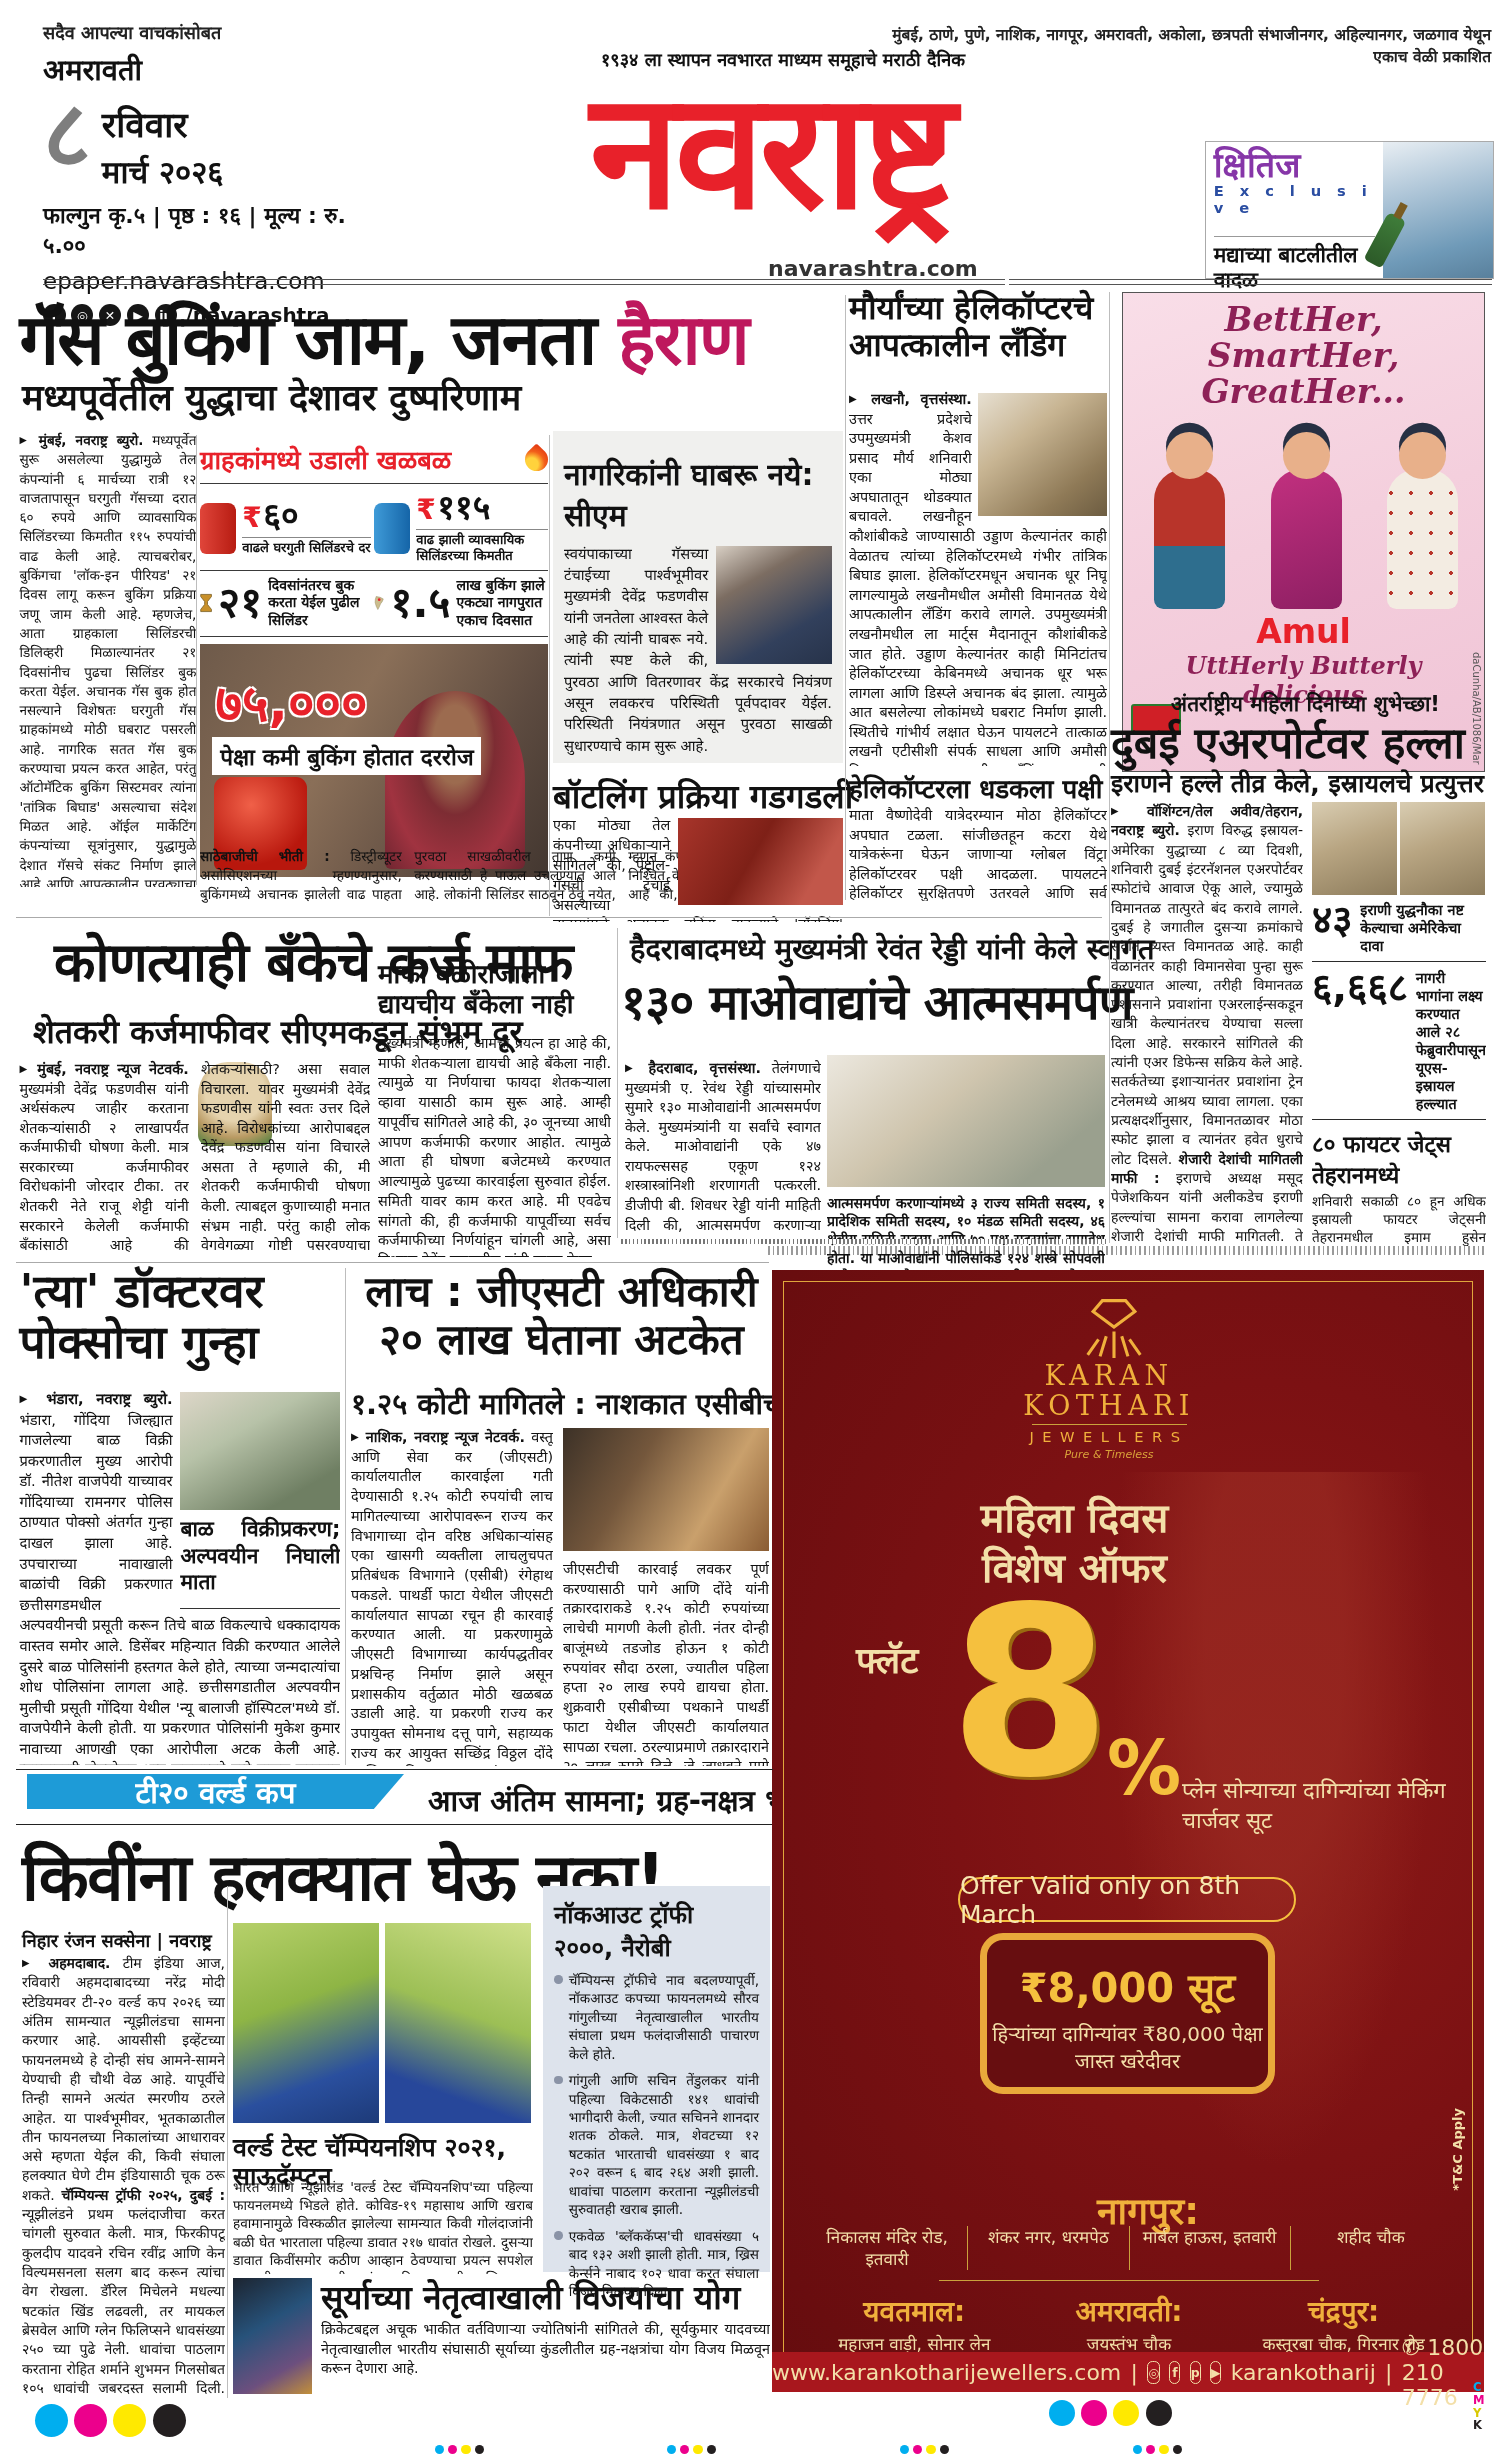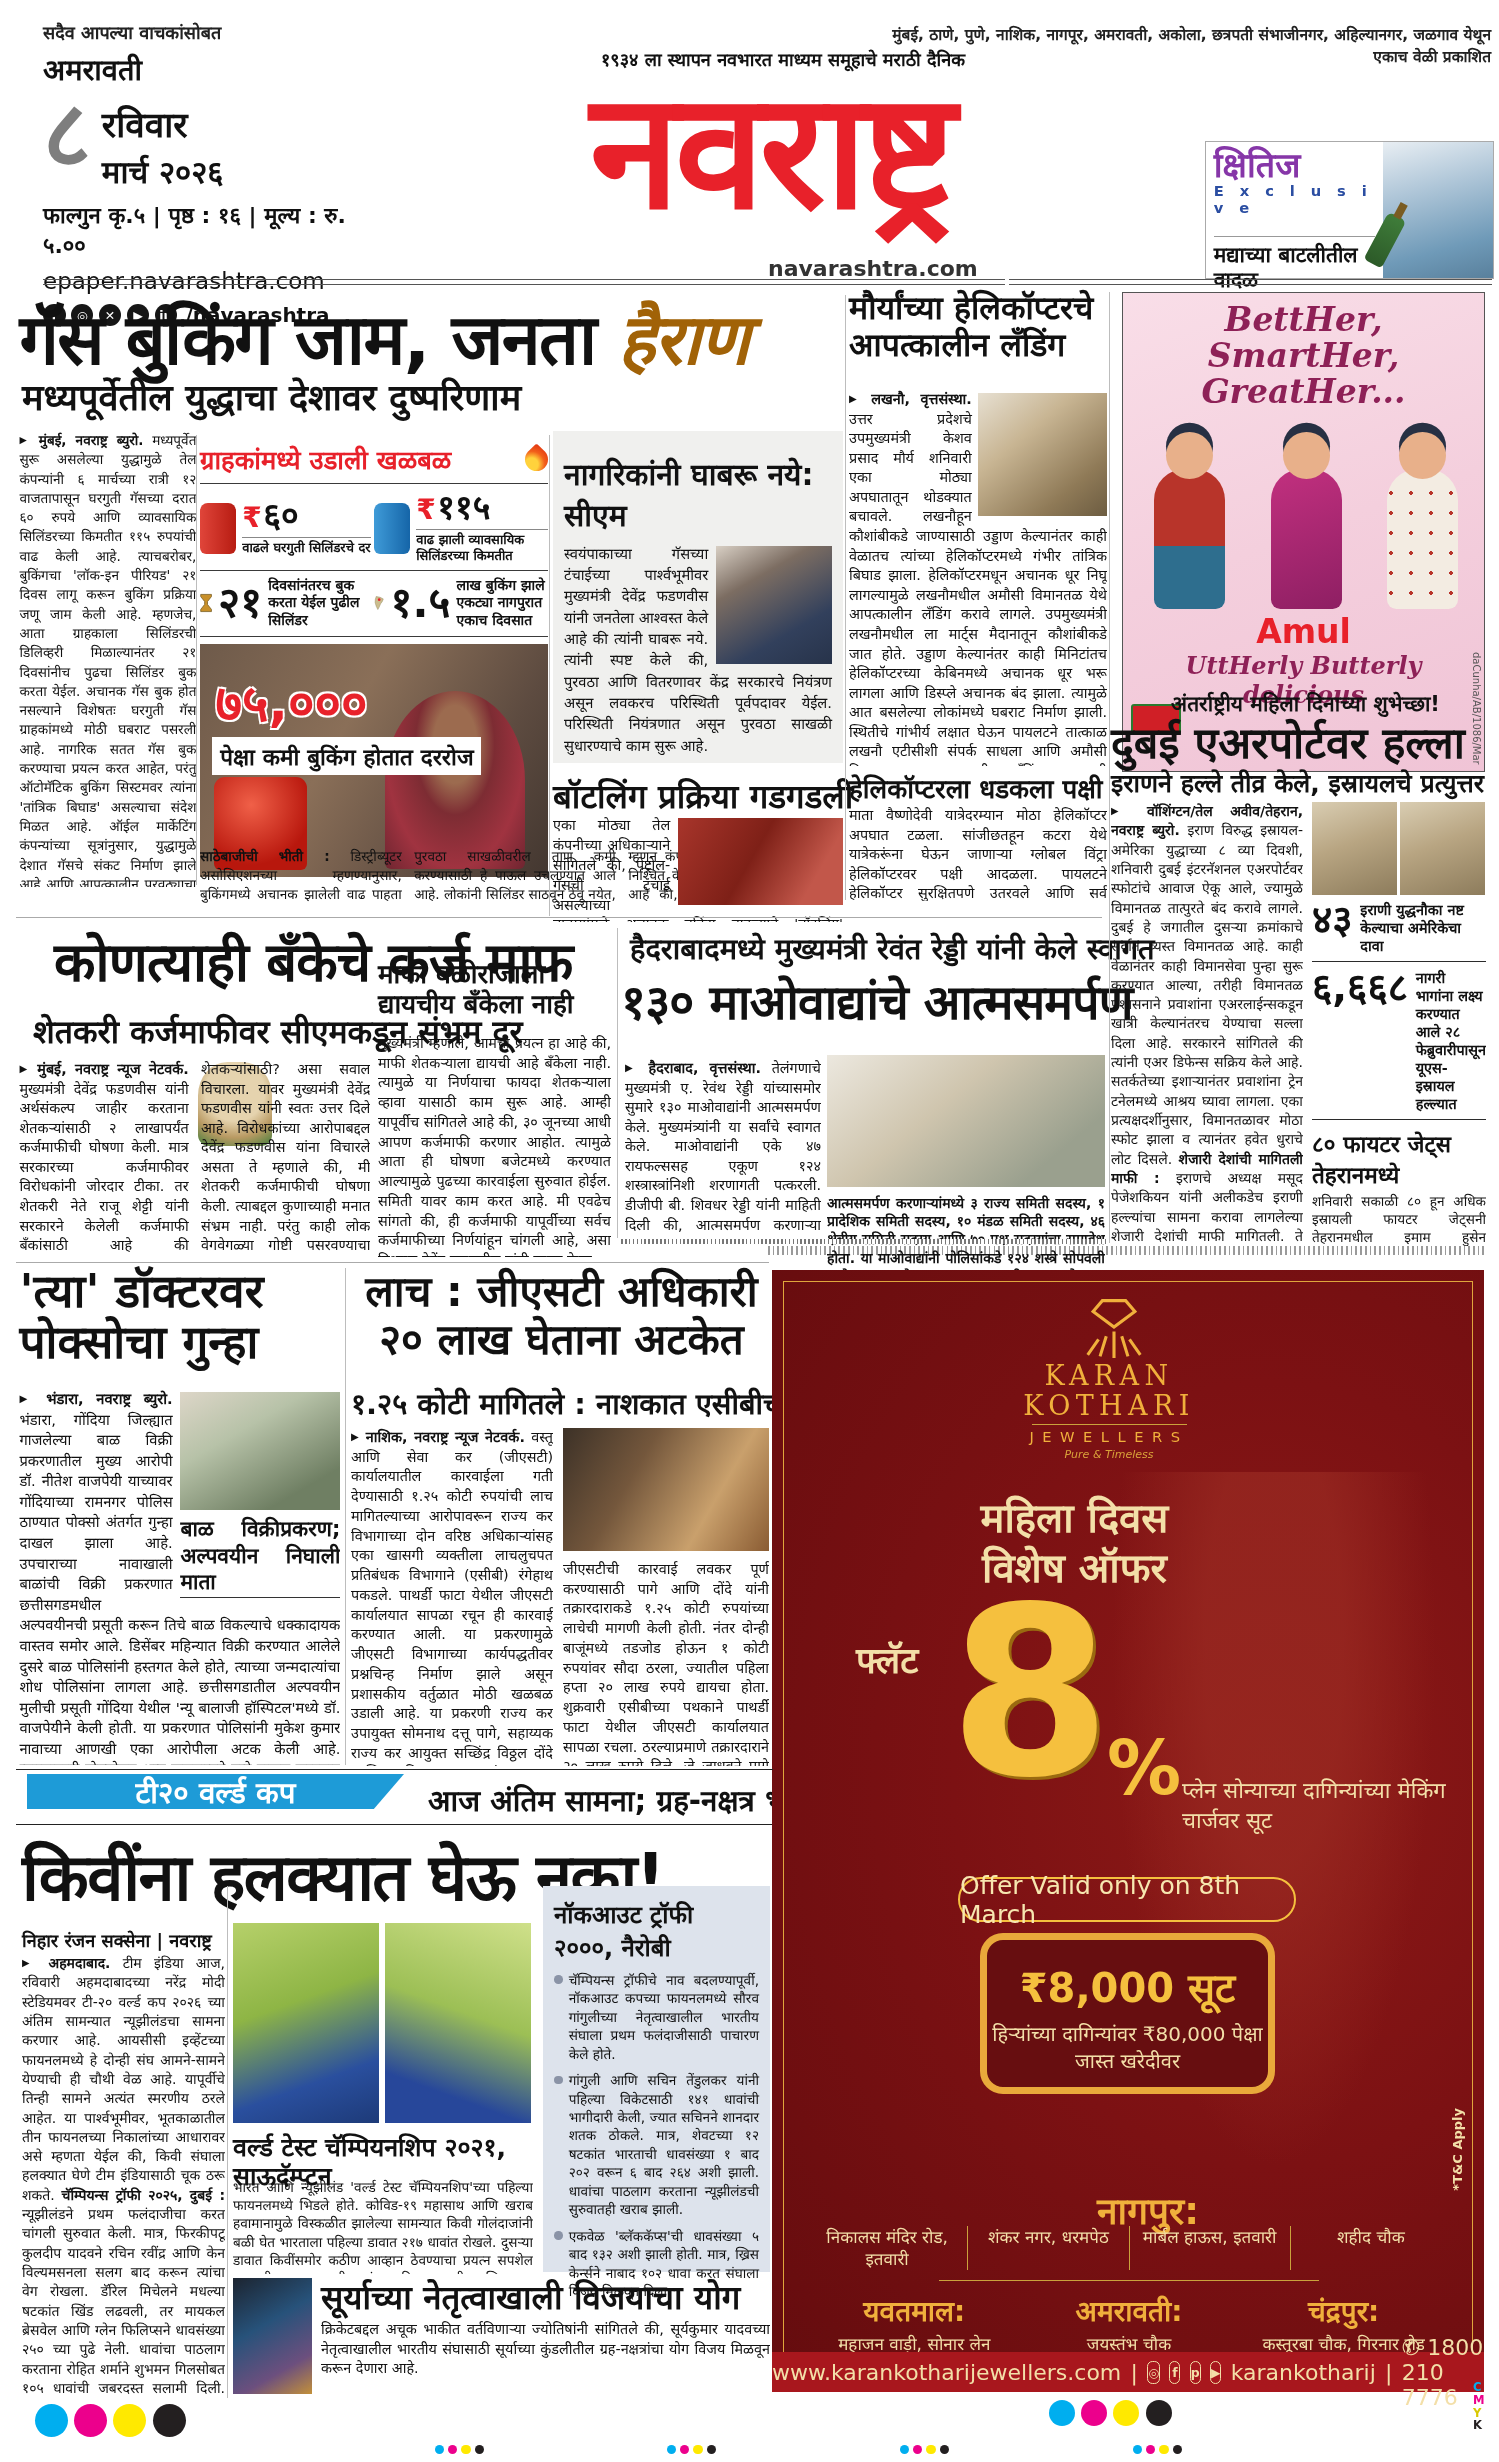--- a/index.html
+++ b/index.html
@@ -38,21 +38,21 @@
   #ks-linkrow{display:flex;align-items:center;gap:6.2px;margin-top:5.4px;}
   #ks-arrow{width:23px;height:23px;border-radius:50%;background:#4a4a4a;color:#fff;display:flex;align-items:center;justify-content:center;font-size:13px;}
   #ks-link{font-size:19.4px;font-weight:800;}
   #ks-photo{flex:1;background:linear-gradient(165deg,#e8eef3 0%,#afc6d8 35%,#6f9ab8 75%,#59809c 100%);}
   #ks-bottle{position:absolute;left:169px;top:71px;width:20px;height:54px;background:linear-gradient(#3f7d3a,#2c5a28);border-radius:6.2px 6.2px 4.7px 4.7px;transform:rotate(28deg);}
   #ks-bottle::before{content:"";position:absolute;left:6.2px;top:-14px;width:7.8px;height:15.5px;background:#7a5c22;}
   #ruleTop{left:43px;top:279px;width:962px;height:6.2px;border-top:1.6px solid #555;border-bottom:1.6px solid #555;}
   #ruleTop2{left:1009px;top:279px;width:483px;height:6.2px;border-top:1.6px solid #555;border-bottom:1.6px solid #555;}
   
   #lead-headline{left:19.4px;top:289px;font-size:70px;font-weight:900;white-space:nowrap;letter-spacing:-1.6px;}
-  #lead-headline .red{color:#a16207;font-style:italic;}
+  #lead-headline .red{color:#be185d;}
   #lead-subhead{left:22px;top:372px;font-size:36px;font-weight:800;white-space:nowrap;}
   #lead-col1{left:19.4px;top:431px;width:177px;height:456px;font-size:13.6px;line-height:1.42;}
   #infog{left:200px;top:442px;width:348px;}
   #infog-title{font-size:25.6px;font-weight:900;color:#e8212a;display:flex;justify-content:space-between;align-items:center;}
   .flame{width:23px;height:23px;background:radial-gradient(circle at 50% 80%,#ffd23c 0 30%,#f2601a 60%,#e03111 100%);border-radius:3.1px 50% 50% 50%;transform:rotate(45deg);}
   .ig-row{display:flex;border-top:1.6px solid #3a3a3a;margin-top:6.2px;padding-top:6.2px;}
   .ig-cell{flex:1;display:flex;gap:6.2px;align-items:center;}
   .cyl{width:36px;height:51px;border-radius:7.8px 7.8px 6.2px 6.2px;position:relative;flex:none;margin-top:3.1px;}
   .cyl::before{content:"";position:absolute;left:8.5px;top:-7.8px;width:18.6px;height:7.8px;border:3.1px solid inherit;border-radius:4.7px 4.7px 0 0;background:#0000;border-color:inherit;border-bottom:none;}
   .cyl-red{background:linear-gradient(90deg,#e0453a,#b71c12);border-color:#b71c12;}
@@ -120,21 +120,21 @@
   #mao-kicker{left:630px;top:928px;font-size:29px;font-weight:800;white-space:nowrap;}
   #mao-h{left:621px;top:968px;font-size:48px;font-weight:900;white-space:nowrap;letter-spacing:-0.8px;}
   #mao-body{left:625px;top:1059px;width:196px;height:177px;font-size:14.4px;line-height:1.36;}
   #mao-photo{left:827px;top:1055px;width:278px;height:132px;background:linear-gradient(140deg,#ece8df 0%,#cfc5ae 40%,#9aa08e 80%);}
   #mao-cap{left:827px;top:1194px;width:278px;height:99px;font-size:14px;font-weight:600;line-height:1.3;}
   #mao-dots{left:621px;top:1239px;width:485px;height:4.7px;background:repeating-linear-gradient(90deg,#777 0 1.6px,#fff 1.6px 3.9px);}
   
   #pocso-h{left:19.4px;top:1266px;width:326px;font-size:46px;font-weight:900;line-height:1.1;}
   #pocso-body{left:19.4px;top:1389px;width:321px;height:376px;font-size:14.7px;line-height:1.4;}
   #pocso-photo{float:right;width:160px;height:118px;margin:3.1px 0 6.2px 7.8px;background:linear-gradient(150deg,#ddd6c8 0%,#b7c2a8 35%,#6f7f63 80%);}
-  #pocso-cap{float:right;clear:right;width:160px;margin:0 0 6.2px 7.8px;font-size:21px;font-weight:900;line-height:1.25;border-bottom:1.6px solid #333;padding-bottom:2px;}
+  #pocso-cap{float:right;clear:right;width:160px;margin:0 0 6.2px 7.8px;font-size:21px;font-weight:900;line-height:1.25;border-bottom:1.6px solid #333;padding-bottom:13px;}
   
   #gst-h{left:351px;top:1268px;width:421px;font-size:42px;font-weight:900;line-height:1.14;text-align:center;}
   #gst-sub{left:351px;top:1383px;width:421px;font-size:29px;font-weight:800;white-space:nowrap;}
   #gst-ill{left:563px;top:1428px;width:206px;height:123px;background:linear-gradient(120deg,#3c3127 0%,#74573c 35%,#c9a06c 70%,#8a5c33 100%);}
   #gst-a{left:351px;top:1428px;width:202px;height:338px;font-size:14.4px;line-height:1.37;}
   #gst-b{left:563px;top:1560px;width:206px;height:206px;font-size:14.4px;line-height:1.37;}
   
   #sp-rule{left:15.5px;top:1824px;width:759px;border-top:1.9px solid #222;}
   #sp-badge{left:27px;top:1774px;width:377px;height:35px;background:#1e9bd7;color:#fff;font-size:29.5px;font-weight:900;display:flex;align-items:center;justify-content:center;clip-path:polygon(0 0,100% 0,92% 100%,0 100%);}
   #sp-strip{left:428px;top:1779px;font-size:29.5px;font-weight:900;white-space:nowrap;}

